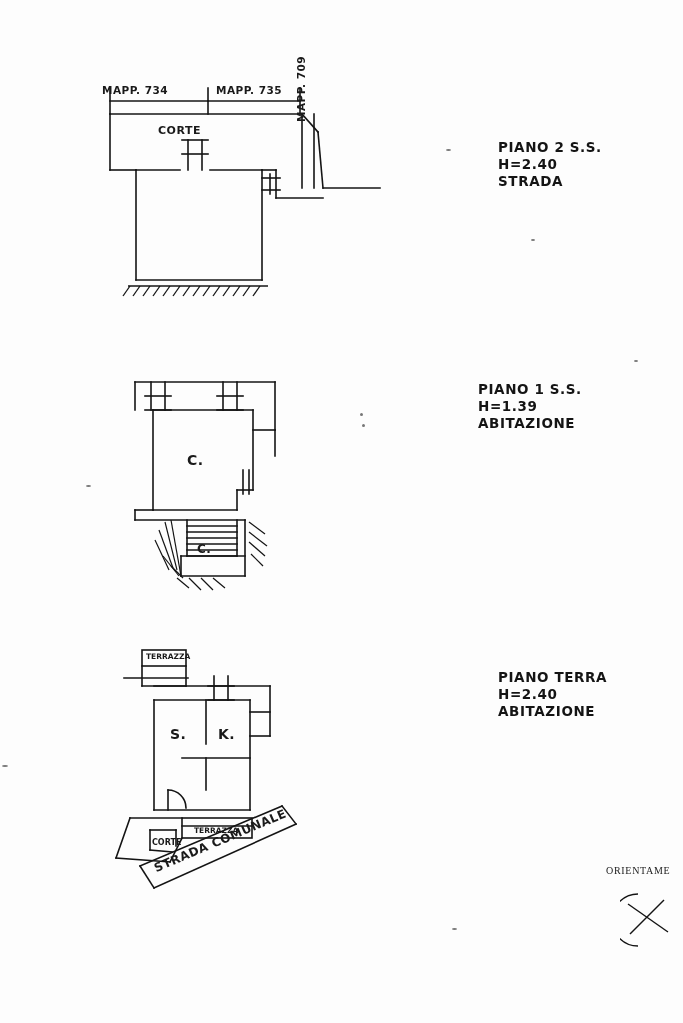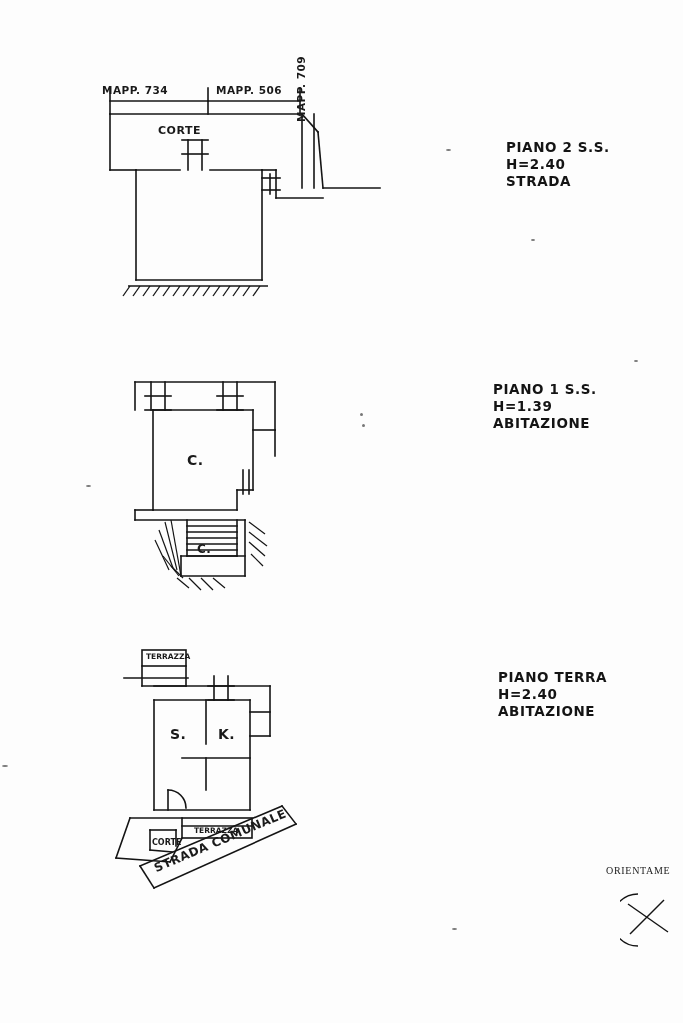--- a/index.html
+++ b/index.html
@@ -118,27 +118,27 @@
         <line x1="120" y1="216" x2="113" y2="226"></line>
         <line x1="130" y1="216" x2="123" y2="226"></line>
         <line x1="140" y1="216" x2="133" y2="226"></line>
         <line x1="150" y1="216" x2="143" y2="226"></line>
         <line x1="160" y1="216" x2="153" y2="226"></line>
         <line x1="170" y1="216" x2="163" y2="226"></line>
       </g>
     </svg>
 
     <div class="lbl hand" style="left:12px; top:14px; font-size:10.5px;">MAPP. 734</div>
-    <div class="lbl hand" style="left:126px; top:14px; font-size:10.5px;">MAPP. 506</div>
+    <div class="lbl hand" style="left:126px; top:14px; font-size:10.5px;">MAPP. 735</div>
     <div class="lbl hand" style="left:205px; top:52px; font-size:10.5px; transform:rotate(-90deg); transform-origin:left top;">MAPP. 709</div>
 
     <div class="lbl hand" style="left:68px; top:54px; font-size:11px;">CORTE</div>
   </div>
 
-  <div class="note" style="left:498px; top:139px;margin-left:8px;">
+  <div class="note" style="left:498px; top:139px;">
     <div>PIANO 2 S.S.</div>
     <div>H=2.40</div>
     <div>STRADA</div>
   </div>
 
   <div class="abs" style="left:125px; top:370px; width:200px; height:230px;">
     <svg width="200" height="230" viewBox="0 0 200 230">
       <g fill="none" stroke="#141414" stroke-width="1.6" stroke-linecap="square">
 
         <line x1="10" y1="12" x2="150" y2="12"></line>
@@ -202,21 +202,21 @@
         <line x1="64" y1="208" x2="76" y2="220"></line>
         <line x1="76" y1="208" x2="88" y2="220"></line>
         <line x1="88" y1="208" x2="100" y2="218"></line>
       </g>
     </svg>
 
     <div class="lbl hand" style="left:62px; top:82px; font-size:14px;">C.</div>
     <div class="lbl hand" style="left:72px; top:172px; font-size:12px;">C.</div>
   </div>
 
-  <div class="note" style="left:493px; top:381px;">
+  <div class="note" style="left:478px; top:381px;">
     <div>PIANO 1 S.S.</div>
     <div>H=1.39</div>
     <div>ABITAZIONE</div>
   </div>
 
   <div class="abs" style="left:110px; top:640px; width:230px; height:270px;text-align:right;">
     <svg width="230" height="270" viewBox="0 0 230 270">
       <g fill="none" stroke="#141414" stroke-width="1.6" stroke-linecap="square">
 
         <rect x="32" y="10" width="44" height="16"></rect>

